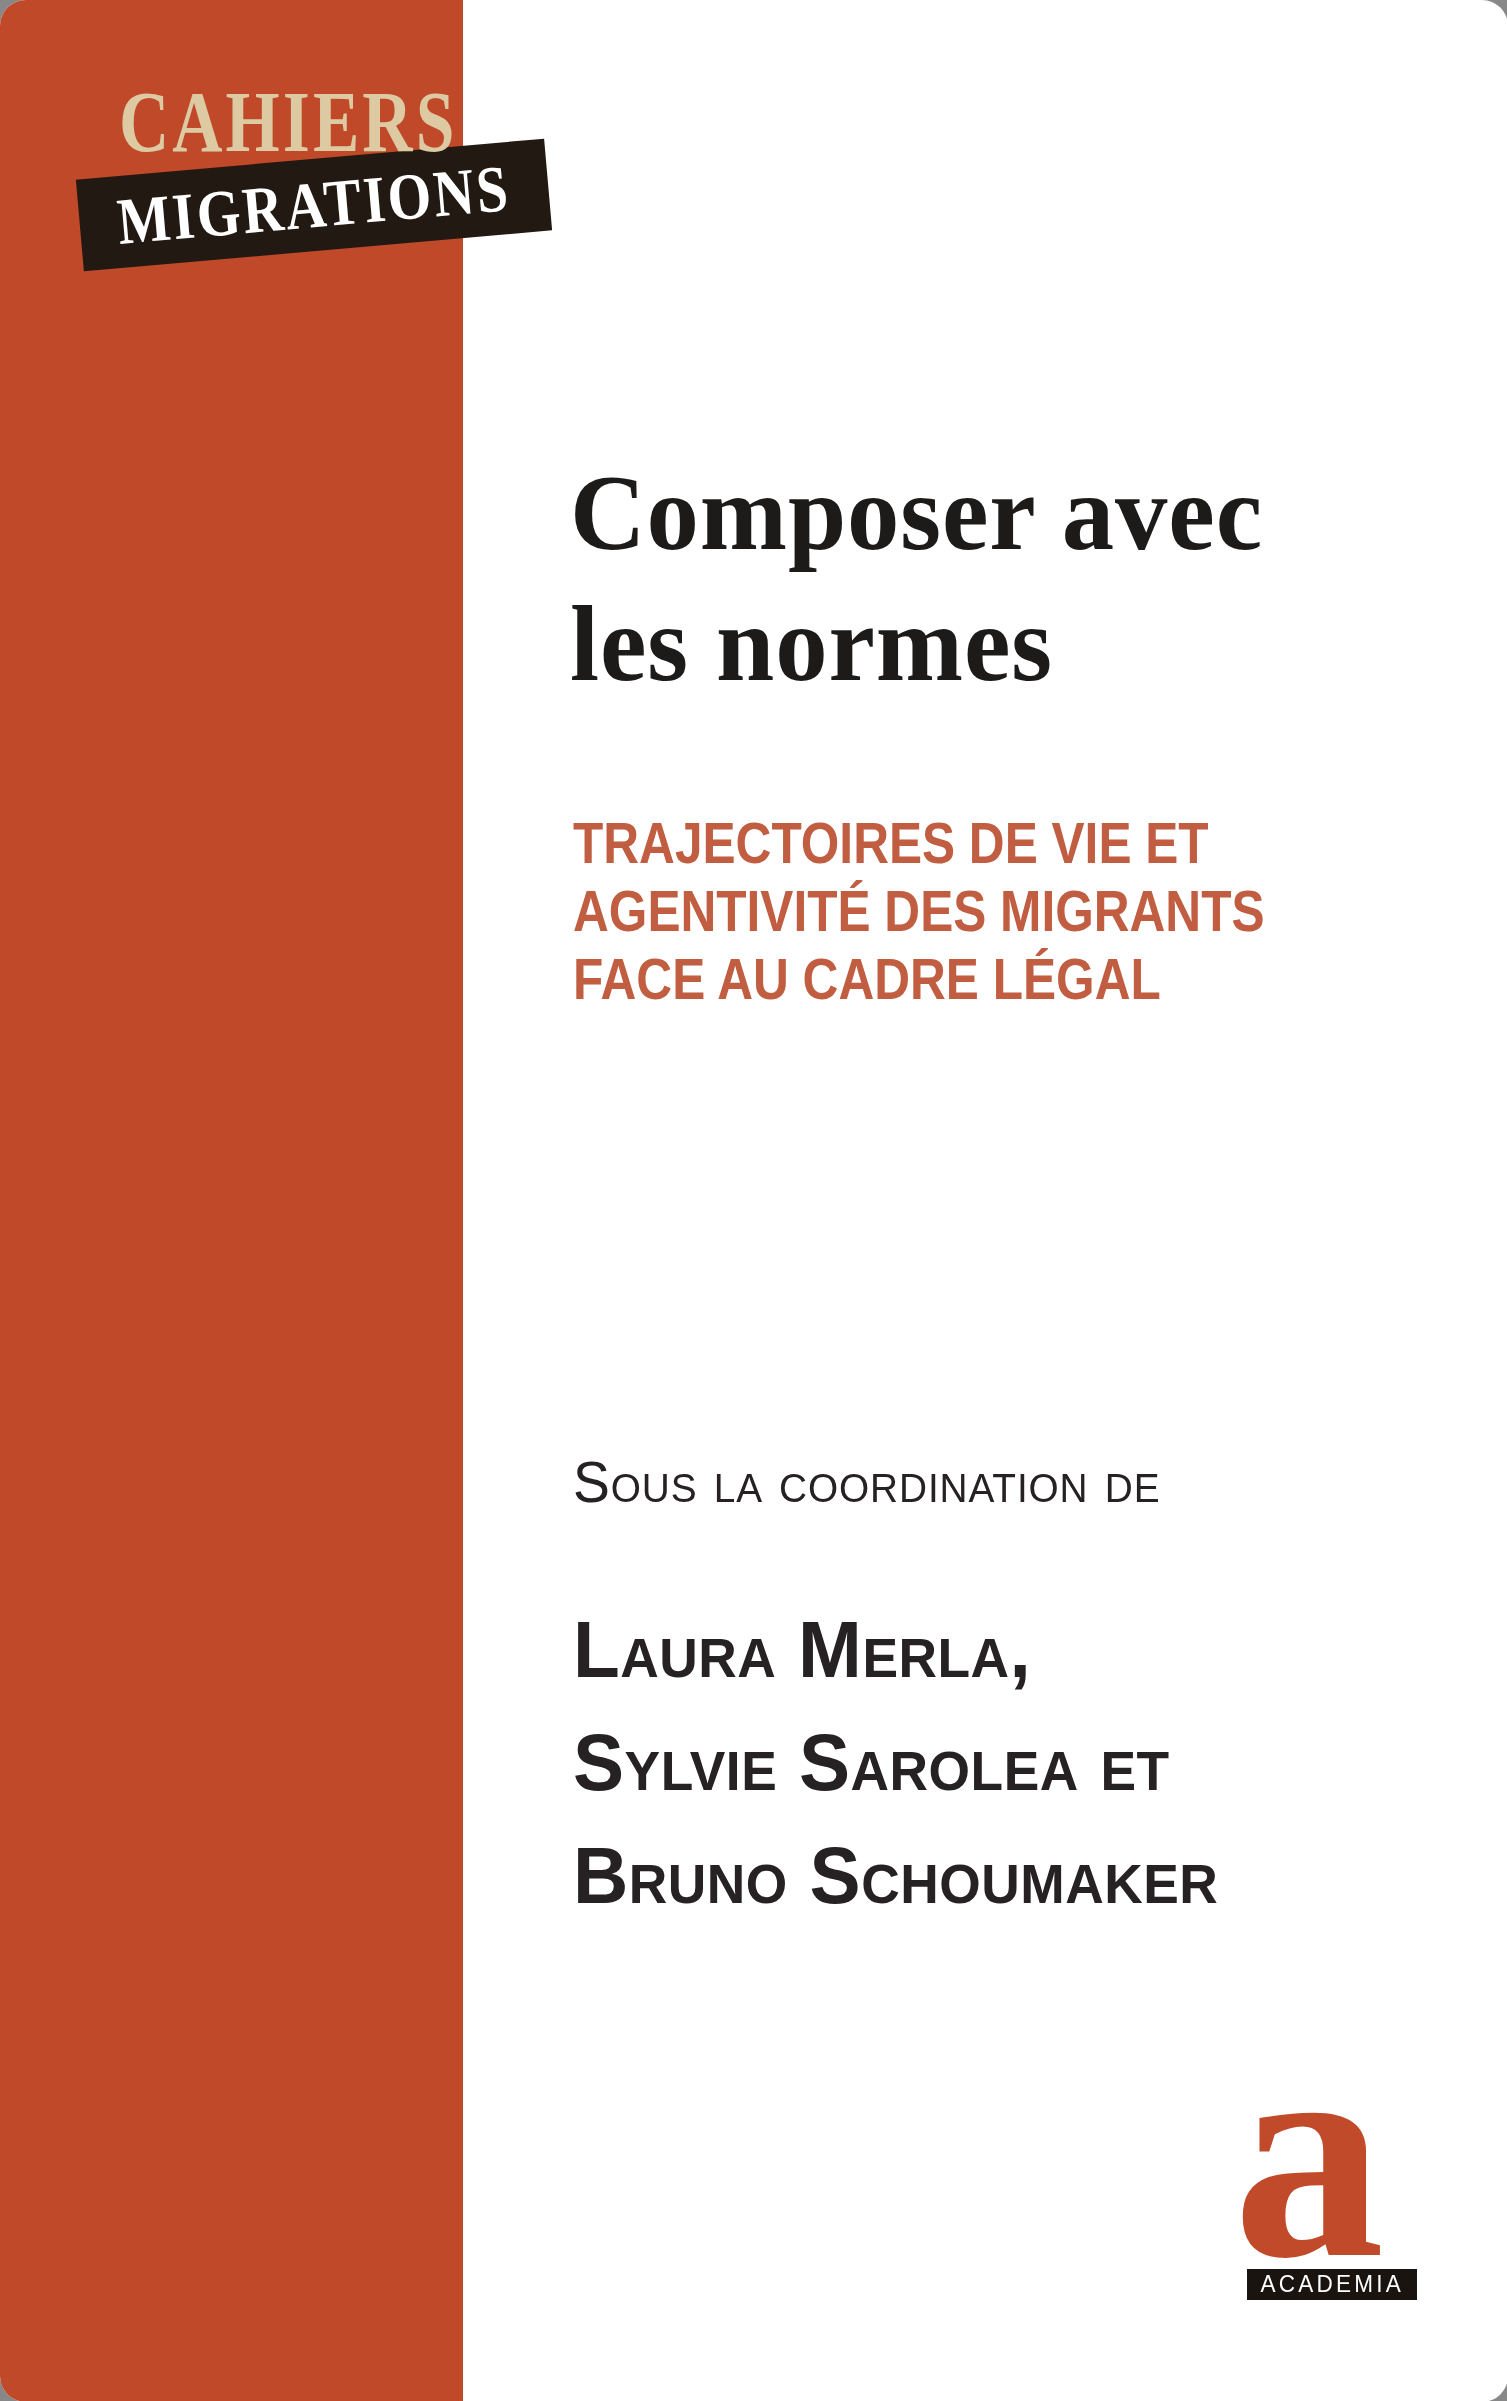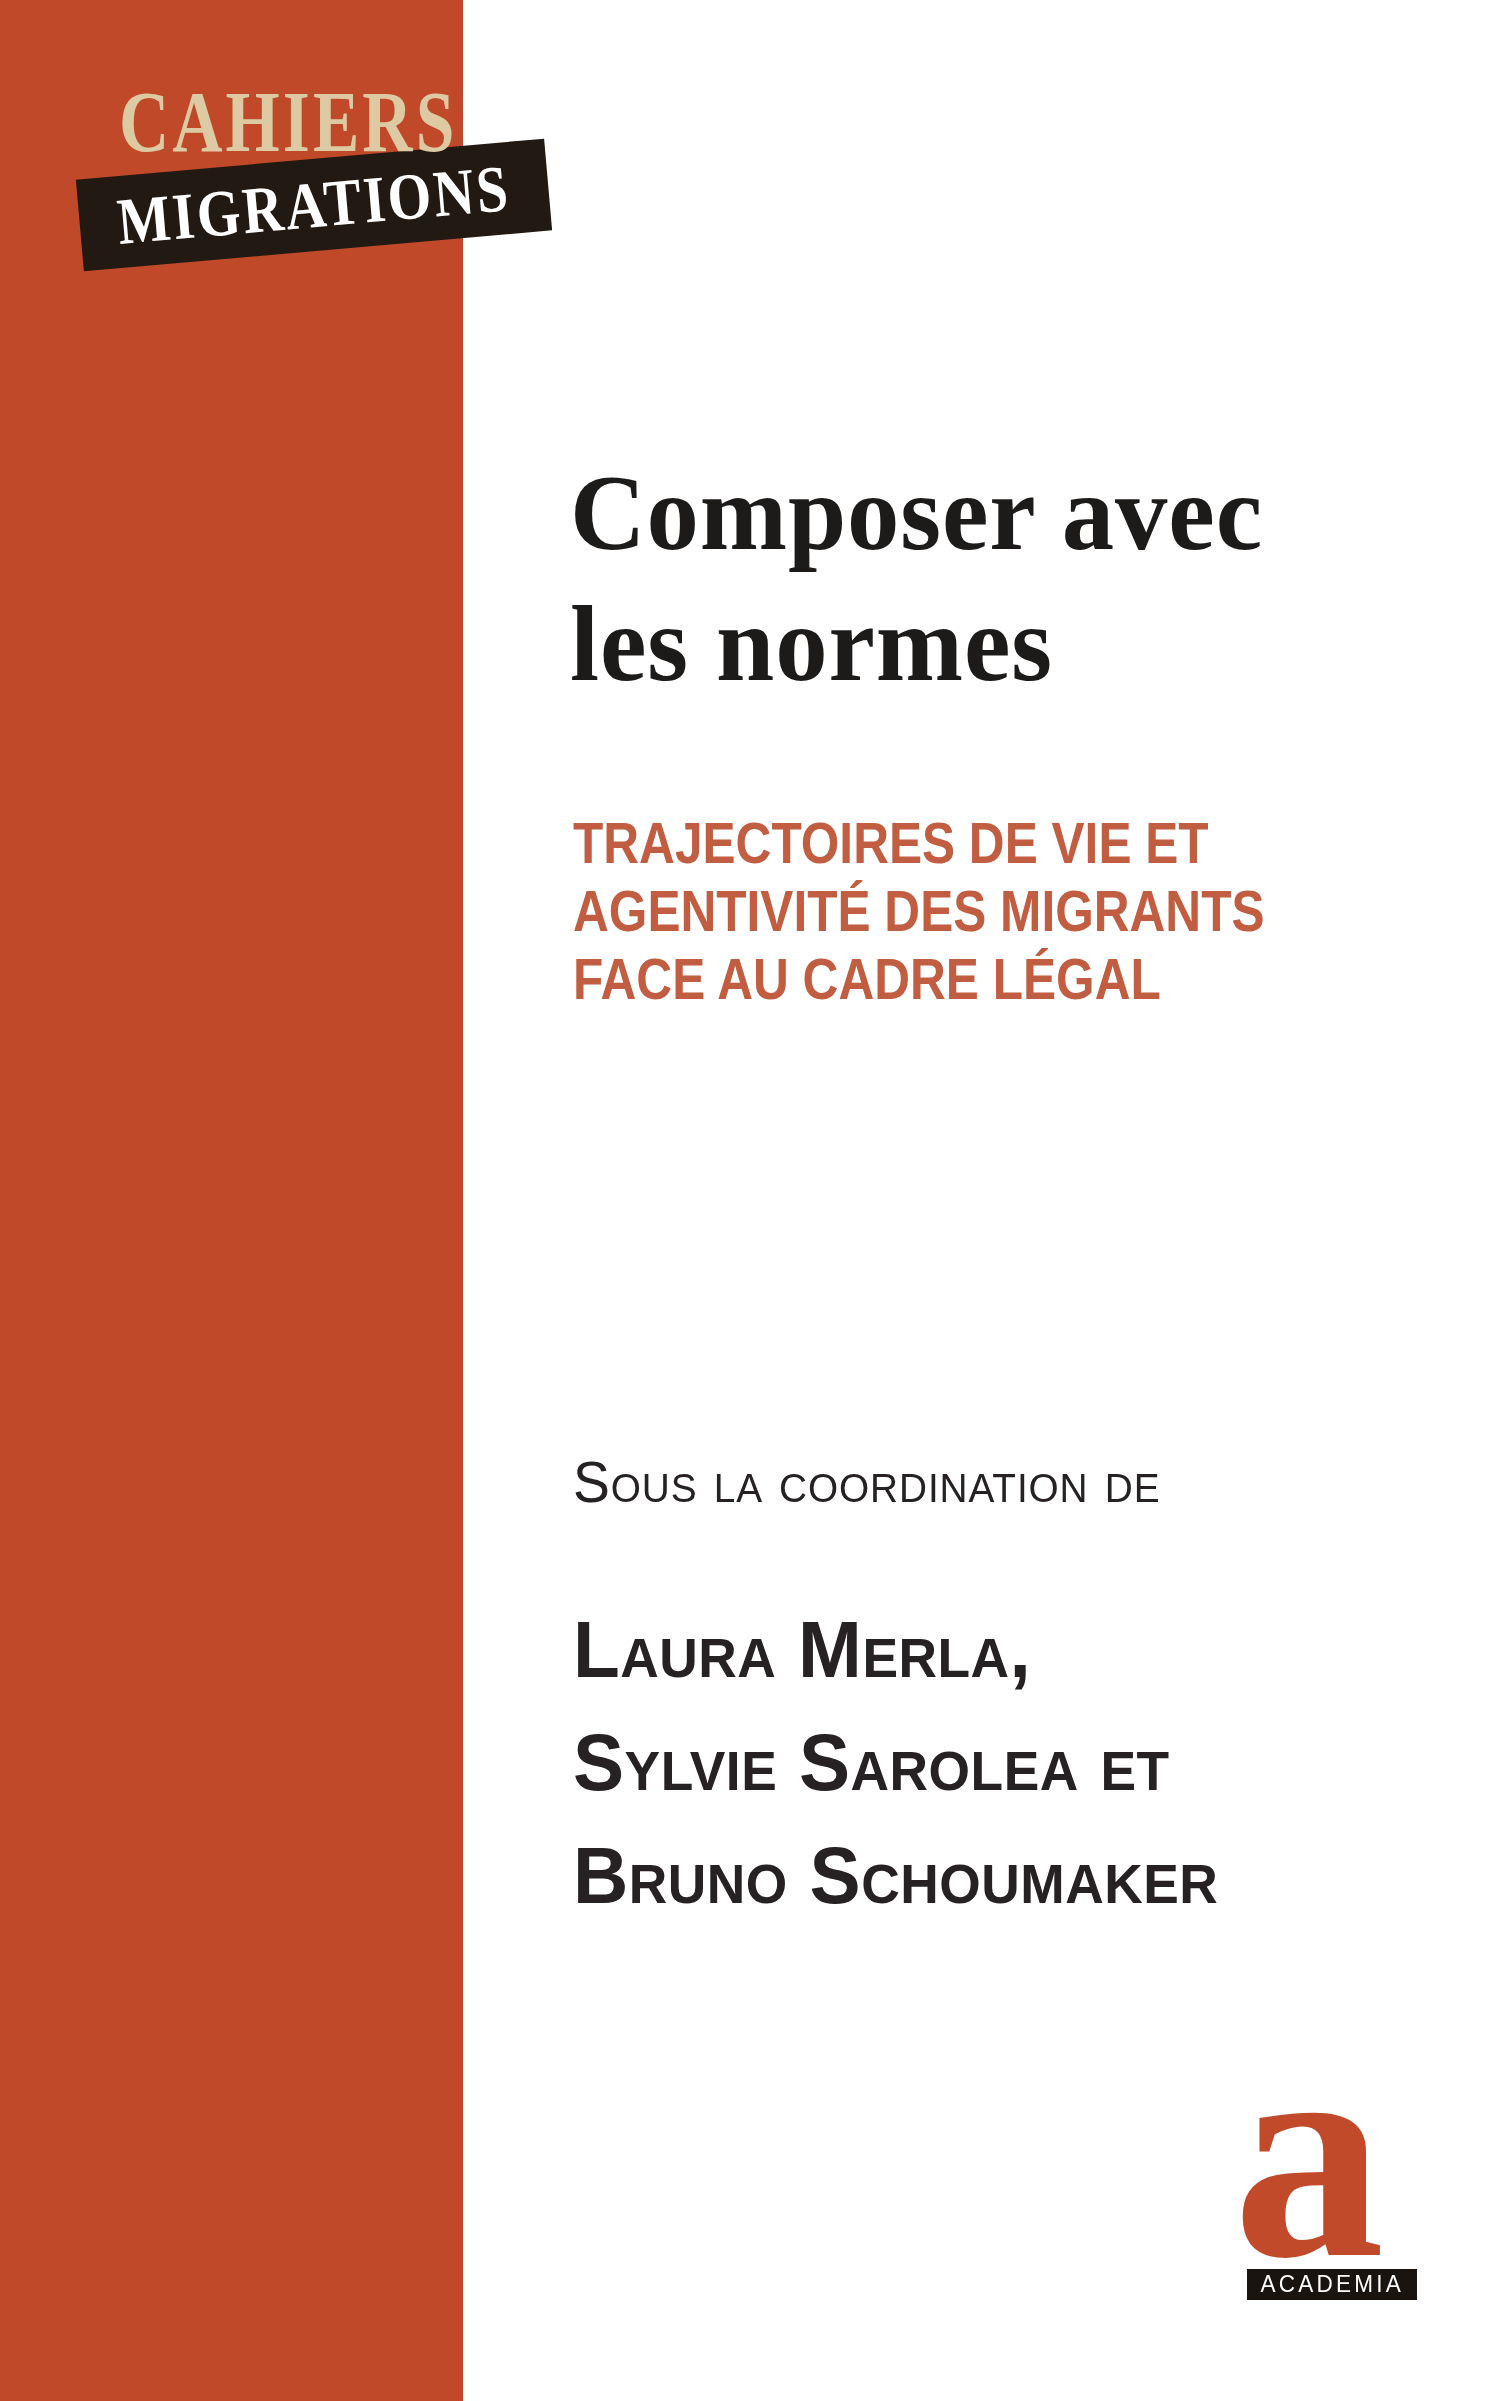--- a/index.html
+++ b/index.html
@@ -7,20 +7,21 @@
     --series-box-bg:#221912; --series-box-text:#ffffff; --title-text:#1d1b1a;
     --subtitle-text:#c15e41; --editors-text:#262223; --publisher-bar-bg:#1a1411;
     --publisher-bar-text:#ffffff; --publisher-glyph:#c04a2a; --page-bg:#ffffff;
   }
   *{margin:0;padding:0;box-sizing:border-box;}
   html,body{background:#888;}
   .page{
     position:relative; width:1508px; height:2402px;
     background:var(--page-bg); overflow:hidden;
     font-family:"Liberation Sans","DejaVu Sans",sans-serif;
+    border-radius:26px;
   }
   
   .band{
     position:absolute; left:0; top:0; width:463px; height:2402px;
     background:var(--band); z-index:0;
   }
   
   .cahiers{
     position:absolute; left:119px; top:78px; z-index:2;
     font-family:"Liberation Serif","DejaVu Serif",serif;

